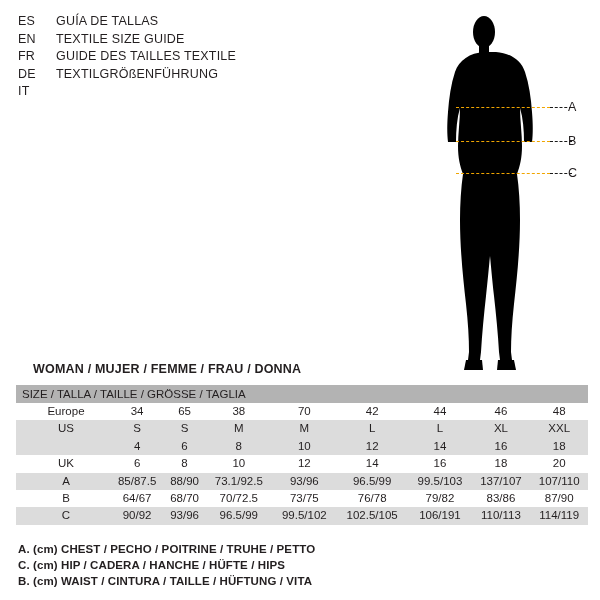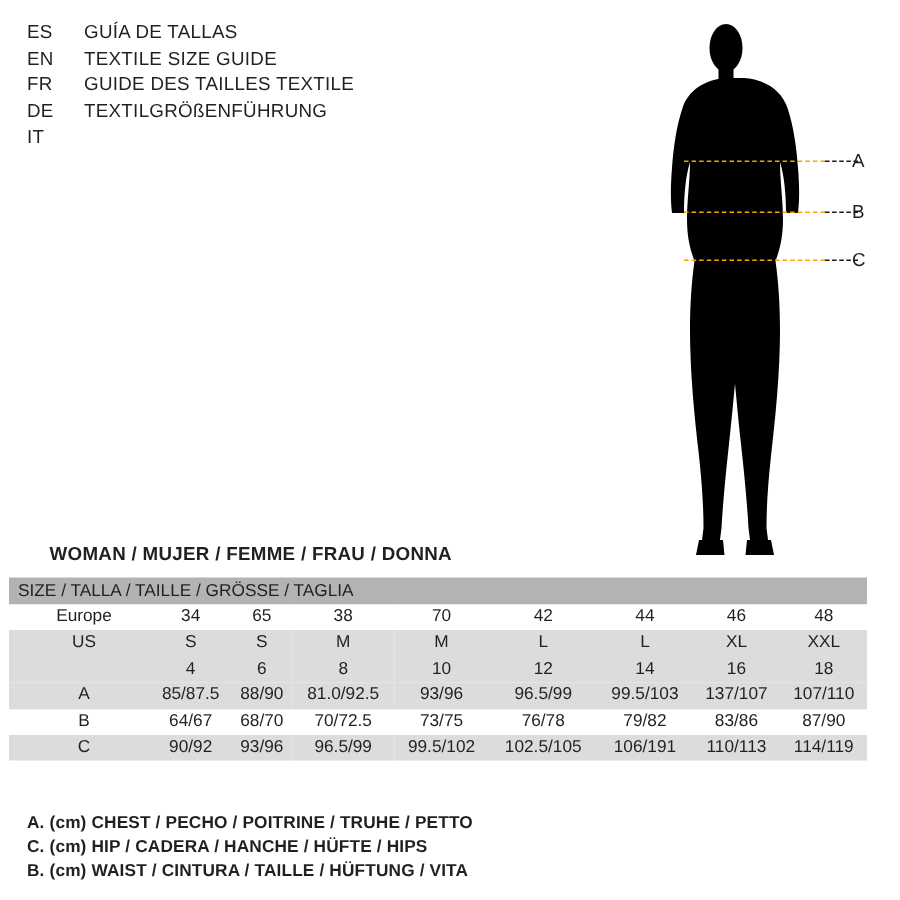--- a/index.html
+++ b/index.html
@@ -77,21 +77,21 @@
     left: 33px;
     top: 362px;
     font-size: 12.5px;
     font-weight: bold;
     letter-spacing: 0.2px;
   }
 
   
   .size-table {
     position: absolute;
-    left: 6px;
+    left: 16px;
     top: 385px;
     width: 572px;
     border-collapse: collapse;
     font-size: 11.5px;
   }
   .size-table td {
     padding: 0;
     height: 17.4px;
     line-height: 17.4px;
     text-align: center;
@@ -247,25 +247,36 @@
         <td class="label-cell"></td>
         <td>4</td>
         <td>6</td>
         <td>8</td>
         <td>10</td>
         <td>12</td>
         <td>14</td>
         <td>16</td>
         <td>18</td>
       </tr>
+      <tr class="row-plain">
+        <td class="label-cell">UK</td>
+        <td>6</td>
+        <td>8</td>
+        <td>10</td>
+        <td>12</td>
+        <td>14</td>
+        <td>16</td>
+        <td>18</td>
+        <td>20</td>
+      </tr>
       <tr class="row-shade">
         <td class="label-cell">A</td>
         <td>85/87.5</td>
         <td>88/90</td>
-        <td>81.0/92.5</td>
+        <td>73.1/92.5</td>
         <td>93/96</td>
         <td>96.5/99</td>
         <td>99.5/103</td>
         <td>137/107</td>
         <td>107/110</td>
       </tr>
       <tr class="row-plain">
         <td class="label-cell">B</td>
         <td>64/67</td>
         <td>68/70</td>

